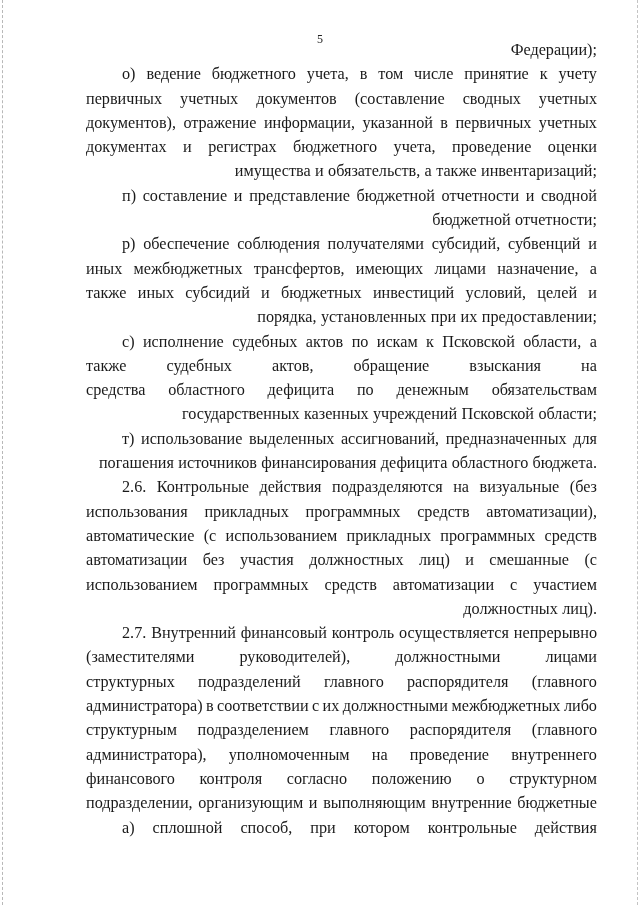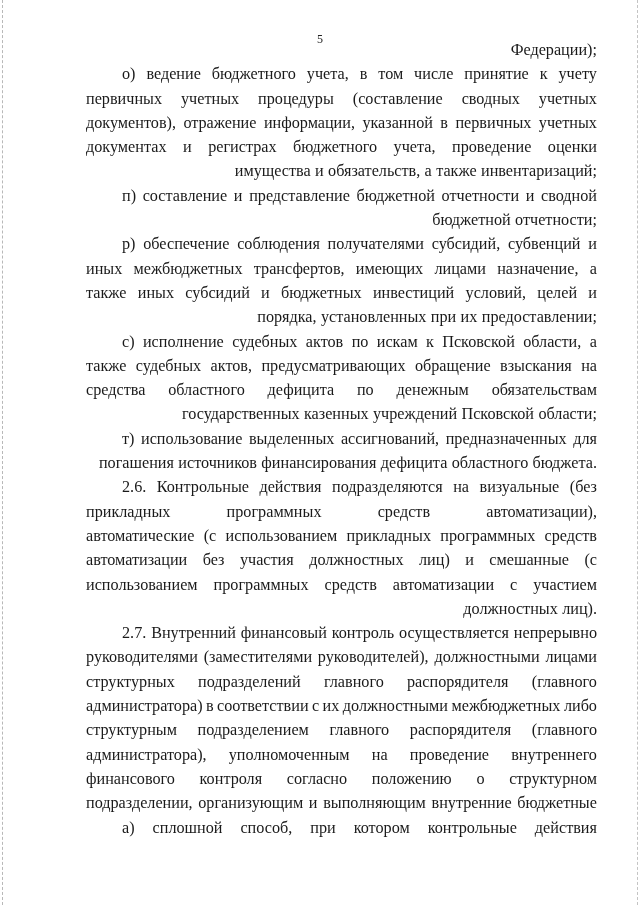--- a/index.html
+++ b/index.html
@@ -51,21 +51,21 @@
       <span>в</span>
       <span>том</span>
       <span>числе</span>
       <span>принятие</span>
       <span>к</span>
       <span>учету</span>
     </div>
     <div class="line">
       <span>первичных</span>
       <span>учетных</span>
-      <span>процедуры</span>
+      <span>документов</span>
       <span>(составление</span>
       <span>сводных</span>
       <span>учетных</span>
     </div>
     <div class="line">
       <span>документов),</span>
       <span>отражение</span>
       <span>информации,</span>
       <span>указанной</span>
       <span>в</span>
@@ -148,21 +148,20 @@
       <span>искам</span>
       <span>к</span>
       <span>Псковской</span>
       <span>области,</span>
       <span>а</span>
     </div>
     <div class="line">
       <span>также</span>
       <span>судебных</span>
       <span>актов,</span>
-      <span>предусматривающих</span>
       <span>обращение</span>
       <span>взыскания</span>
       <span>на</span>
     </div>
     <div class="line">
       <span>средства</span>
       <span>областного</span>
       <span>дефицита</span>
       <span>по</span>
       <span>денежным</span>
@@ -194,20 +193,21 @@
     <div class="line indent">
       <span>2.6.</span>
       <span>Контрольные</span>
       <span>действия</span>
       <span>подразделяются</span>
       <span>на</span>
       <span>визуальные</span>
       <span>(без</span>
     </div>
     <div class="line">
+      <span>использования</span>
       <span>прикладных</span>
       <span>программных</span>
       <span>средств</span>
       <span>автоматизации),</span>
     </div>
     <div class="line">
       <span>автоматические</span>
       <span>(с</span>
       <span>использованием</span>
       <span>прикладных</span>
@@ -238,21 +238,20 @@
     </div>
     <div class="line indent">
       <span>2.7.</span>
       <span>Внутренний</span>
       <span>финансовый</span>
       <span>контроль</span>
       <span>осуществляется</span>
       <span>непрерывно</span>
     </div>
     <div class="line">
-      <span>руководителями</span>
       <span>(заместителями</span>
       <span>руководителей),</span>
       <span>должностными</span>
       <span>лицами</span>
     </div>
     <div class="line">
       <span>структурных</span>
       <span>подразделений</span>
       <span>главного</span>
       <span>распорядителя</span>

